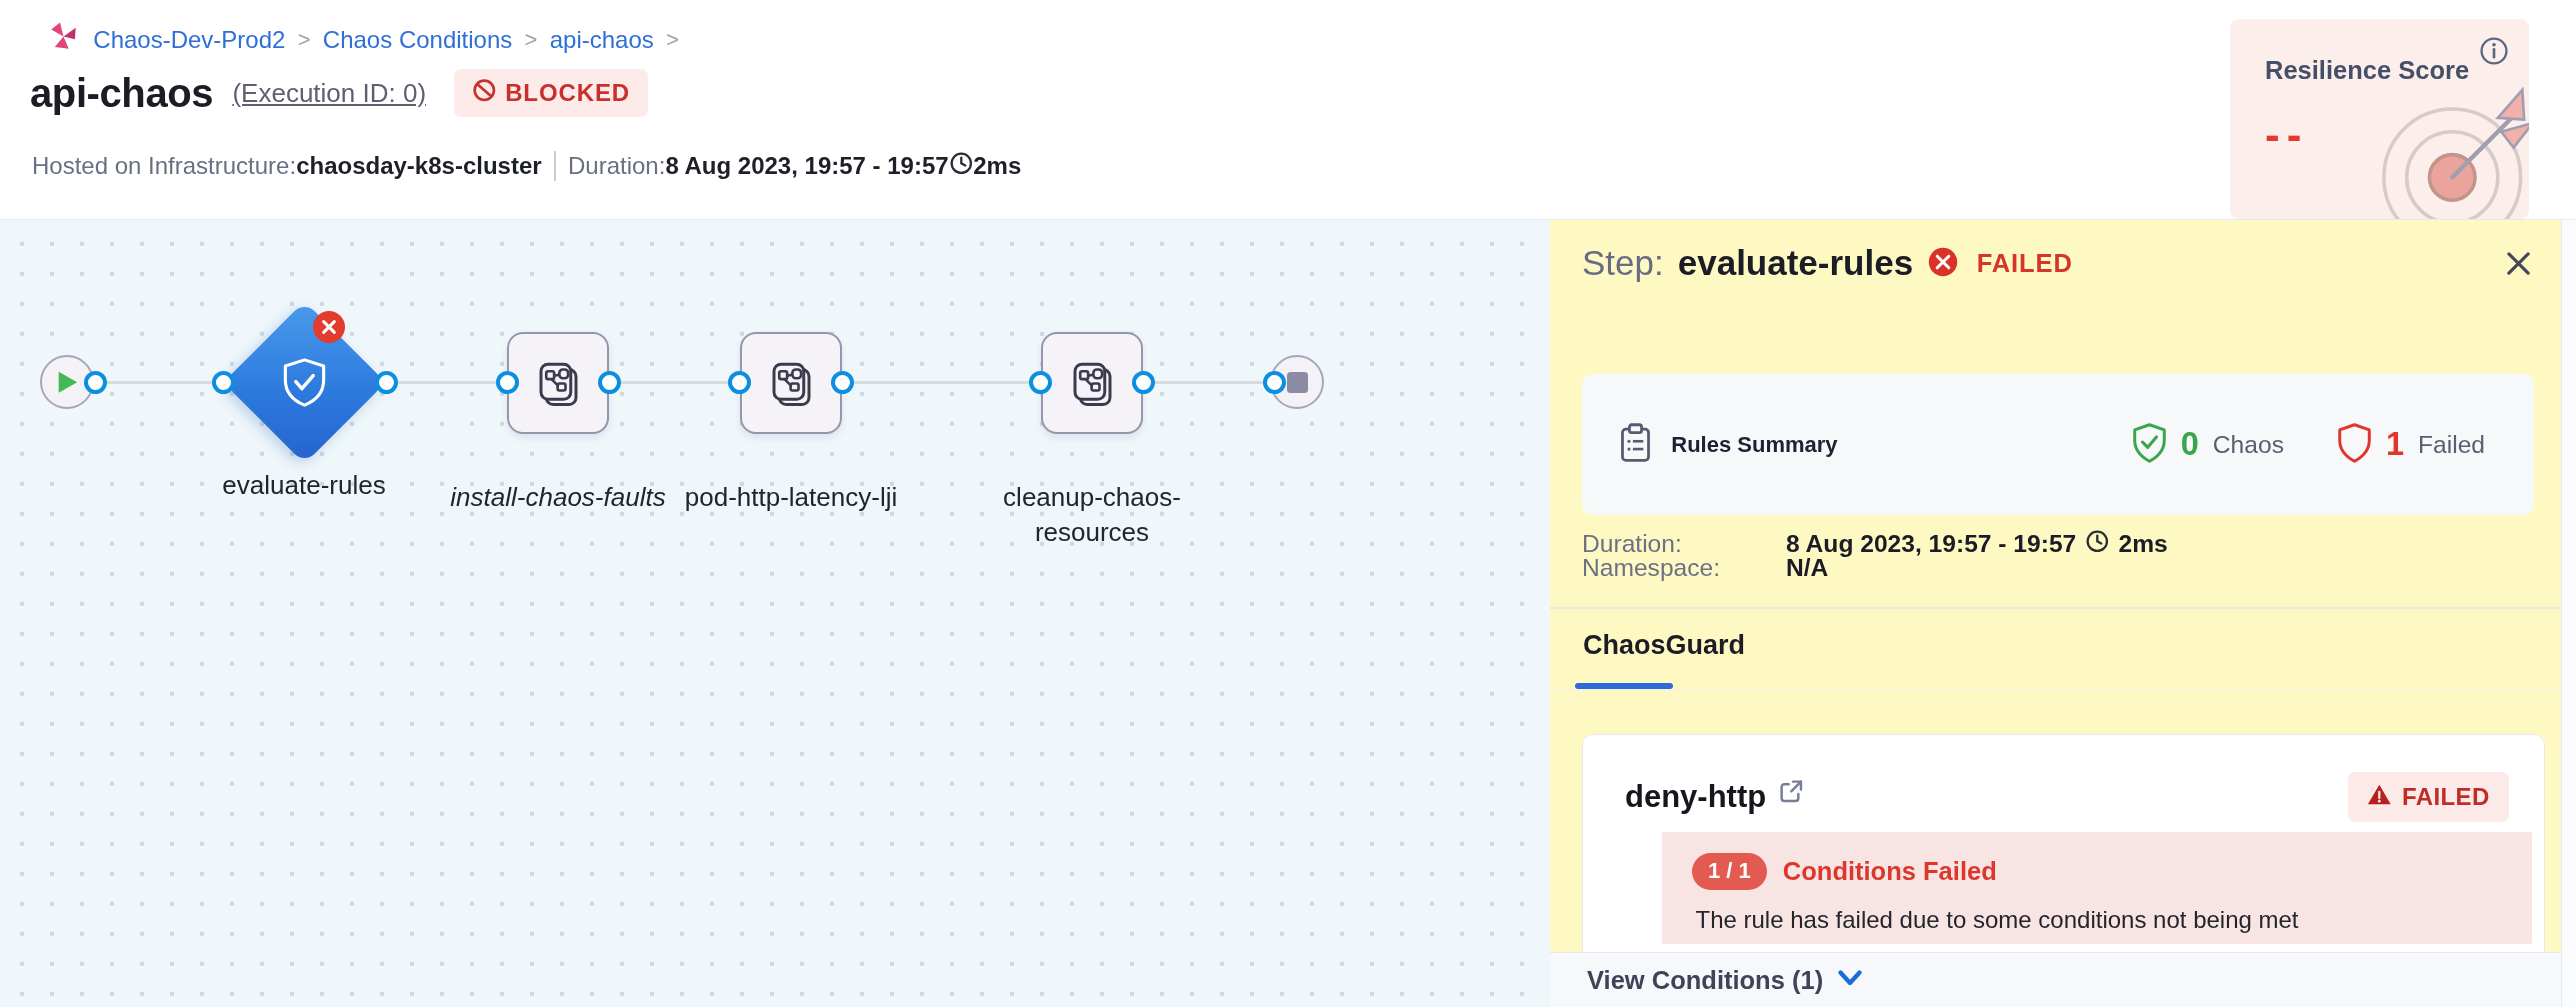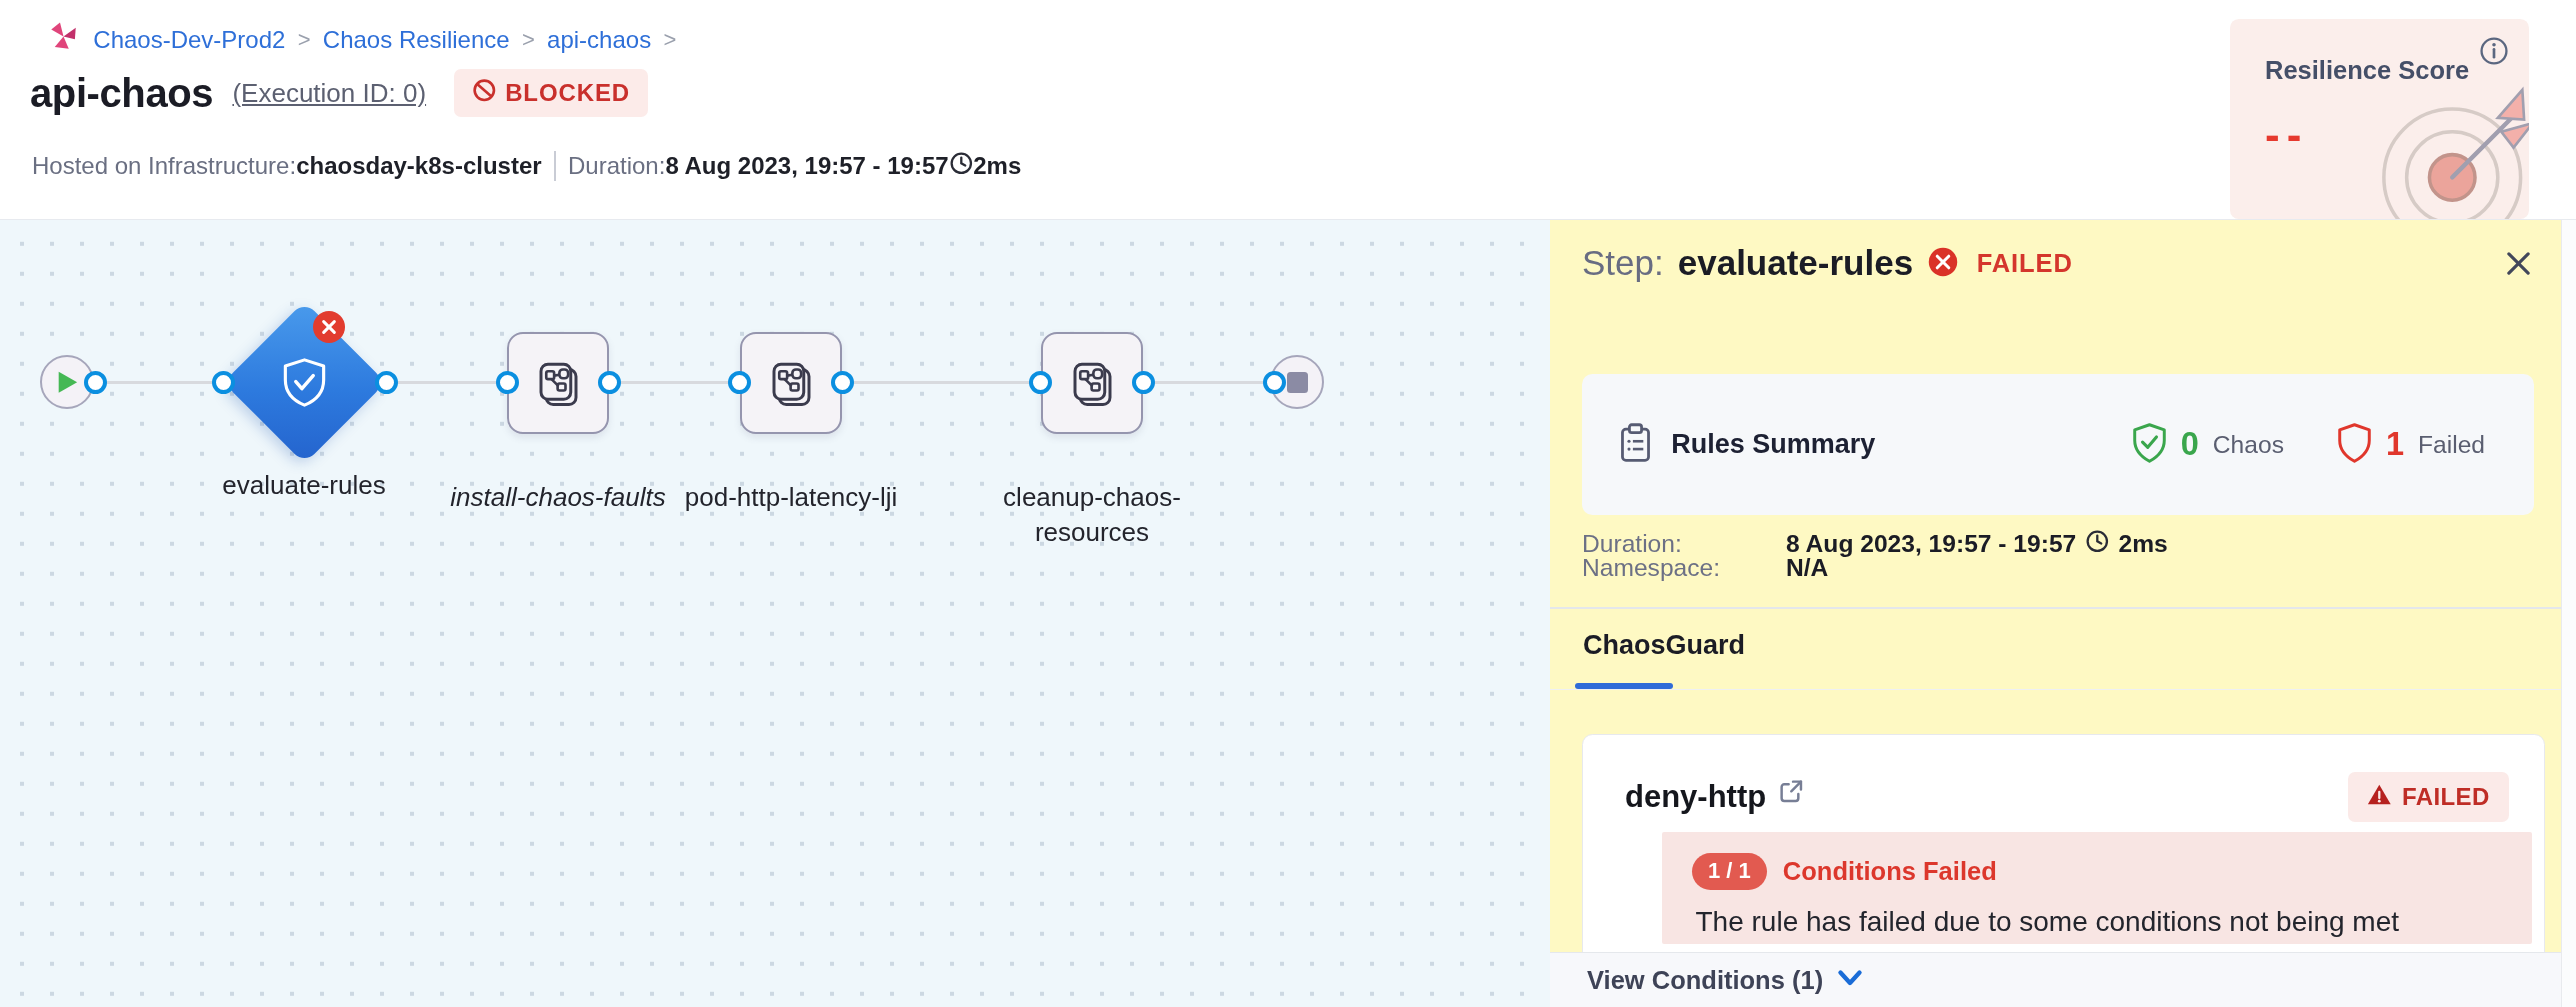--- a/index.html
+++ b/index.html
@@ -53,21 +53,21 @@
   
   .panel { position:absolute; left:1550px; top:220px; width:1026px; height:788px; background:#fef9c3; }
   .panel-scrollbar { position:absolute; right:0; top:0; width:15px; height:788px; background:#fbfcfd; border-left:0.9px solid #e8eaee; }
   .step-header { position:absolute; left:32px; top:23px; right:53px; display:flex; align-items:center; gap:14px; }
   .step-label { font-size:35px; color:#686c82; }
   .step-name { font-size:35px; font-weight:bold; color:#1b1c25; }
   .step-status { font-size:25.5px; font-weight:bold; color:#d4362c; letter-spacing:0.9px; margin-left:3.5px; }
   .close-btn { position:absolute; right:40px; top:26px; cursor:pointer; }
 
   .rules-card { position:absolute; left:32px; top:154px; width:952px; height:141px; background:#f6f8fa; border-radius:10.5px; display:flex; align-items:center; padding:0 49px 0 37px; }
-  .rules-title { font-size:27px; font-weight:bold; color:#1d2133; margin-left:19.3px; }
+  .rules-title { font-size:22px; font-weight:bold; color:#1d2133; margin-left:19.3px; }
   .rules-right { margin-left:auto; display:flex; align-items:center; gap:14px; }
   .count-green { font-size:32.5px; font-weight:bold; color:#3aa64c; }
   .count-red { font-size:32.5px; font-weight:bold; color:#e0372c; }
   .count-label { font-size:24.6px; color:#5a5e70; margin-right:39px; }
   .count-label.last { margin-right:0; }
 
   .kv-row { position:absolute; left:32px; display:flex; align-items:center; font-size:24.6px; }
   .kv-key { width:204px; color:#6c7085; }
   .kv-val { color:#1b1c25; font-weight:bold; display:flex; align-items:center; gap:8.8px; }
   .panel-divider { position:absolute; left:0; top:387px; width:1011px; height:1.8px; background:#e4e7eb; }
@@ -77,21 +77,21 @@
 
   .rule-card { position:absolute; left:32px; top:514px; width:963px; height:494px; background:#fff; border:1.8px solid #e7e9ee; border-radius:10.5px; }
   .rule-head { position:absolute; left:42px; top:37px; right:35px; display:flex; align-items:center; }
   .rule-name { font-size:31px; font-weight:bold; color:#15171d; }
   .rule-fail-badge { margin-left:auto; display:flex; align-items:center; gap:10.5px; background:#fbeae8; border-radius:7px; padding:10.5px 19.3px; }
   .rule-fail-badge span { font-size:24px; font-weight:bold; color:#bf2d26; letter-spacing:0.4px; }
   .alert-box { position:absolute; left:79px; top:97px; width:870px; height:112px; background:#f8e5e3; border-radius:2px; padding:21px 30px; }
   .alert-top { display:flex; align-items:center; gap:16px; }
   .alert-pill { background:#e25a50; color:#fff; font-size:22px; font-weight:bold; border-radius:878px; padding:5.3px 16px; }
   .alert-title { font-size:25.5px; font-weight:bold; color:#dc372c; }
-  .alert-msg { margin-top:16px; margin-left:3.5px; font-size:28px; color:#23252d; }
+  .alert-msg { margin-top:16px; margin-left:3.5px; font-size:24px; color:#23252d; }
 
   .panel-footer { position:absolute; left:0; bottom:0; width:1011px; height:56px; background:#f7f8fb; border-top:1.8px solid #e5e8ec; display:flex; align-items:center; padding-left:37px; gap:14px; z-index:5; }
   .footer-label { font-size:25.5px; font-weight:bold; color:#3e4357; }
 
   .icon { display:inline-block; flex:none; }
 </style>
 </head>
 <body>
 
 <div class="page">
@@ -101,21 +101,21 @@
     <div class="breadcrumb">
       <span class="icon">
         <svg width="35" height="35" viewBox="0 0 40 40">
           <path d="M20 20 L6 12 L16 4 Z" fill="#e0457b"></path>
           <path d="M20 20 L34 10 L33 23 Z" fill="#c2316b"></path>
           <path d="M20 20 L26 34 L10 32 Z" fill="#e0457b"></path>
         </svg>
       </span>
       <span class="crumb">Chaos-Dev-Prod2</span>
       <span class="crumb-sep">&gt;</span>
-      <span class="crumb">Chaos Resilience</span>
+      <span class="crumb">Chaos Conditions</span>
       <span class="crumb-sep">&gt;</span>
       <span class="crumb">api-chaos</span>
       <span class="crumb-sep">&gt;</span>
     </div>
 
     <div class="title-row">
       <span class="page-title">api-chaos</span>
       <span class="exec-id">(Execution ID: 0)</span>
       <span class="status-badge">
         <span class="icon">

